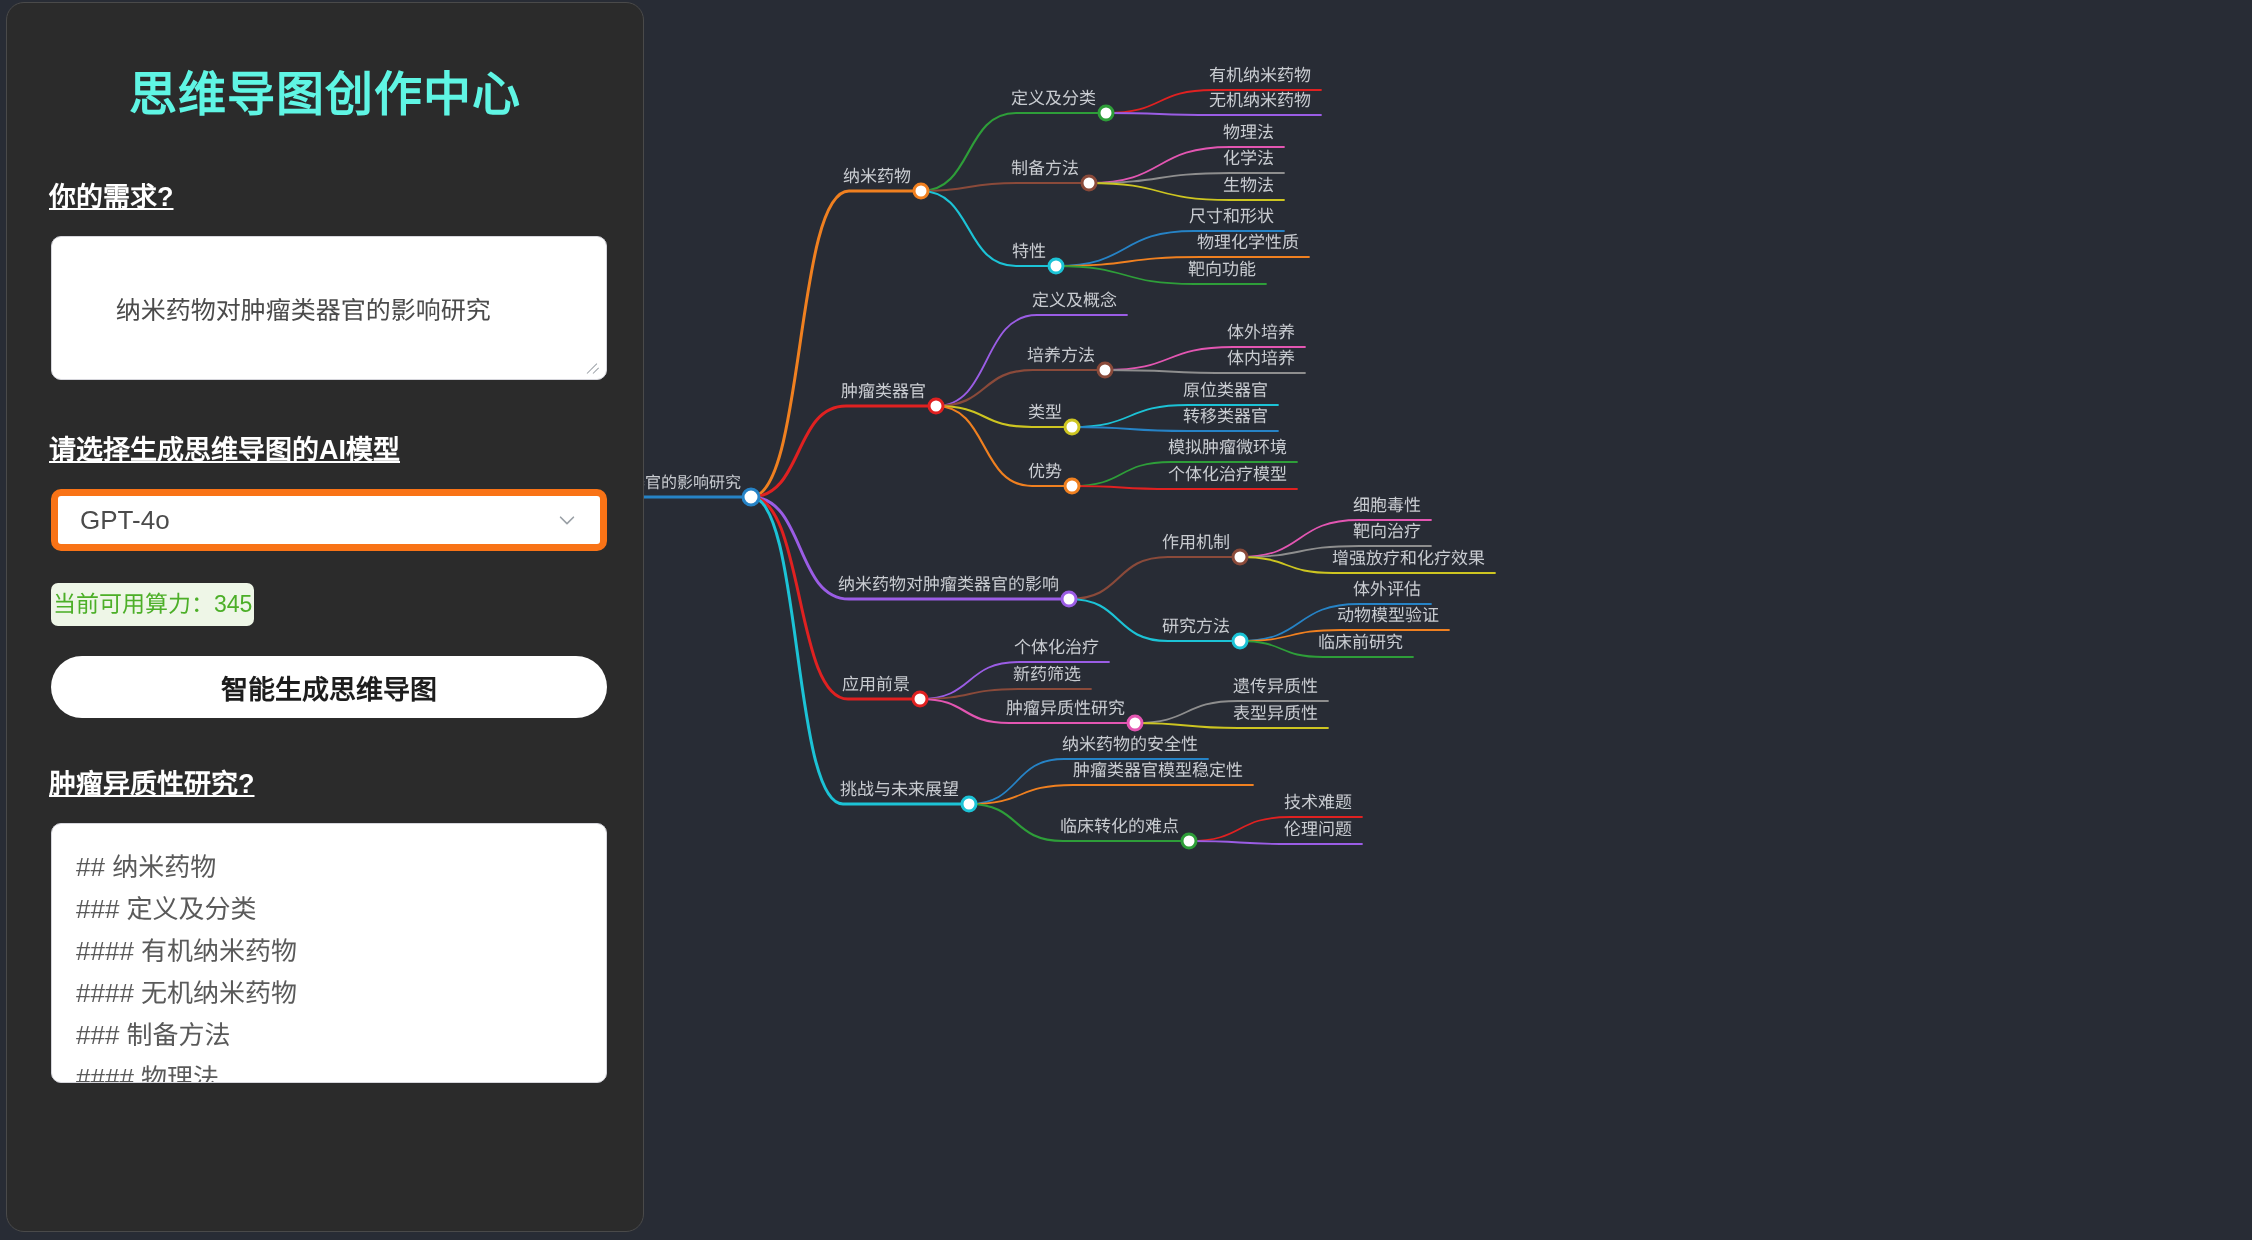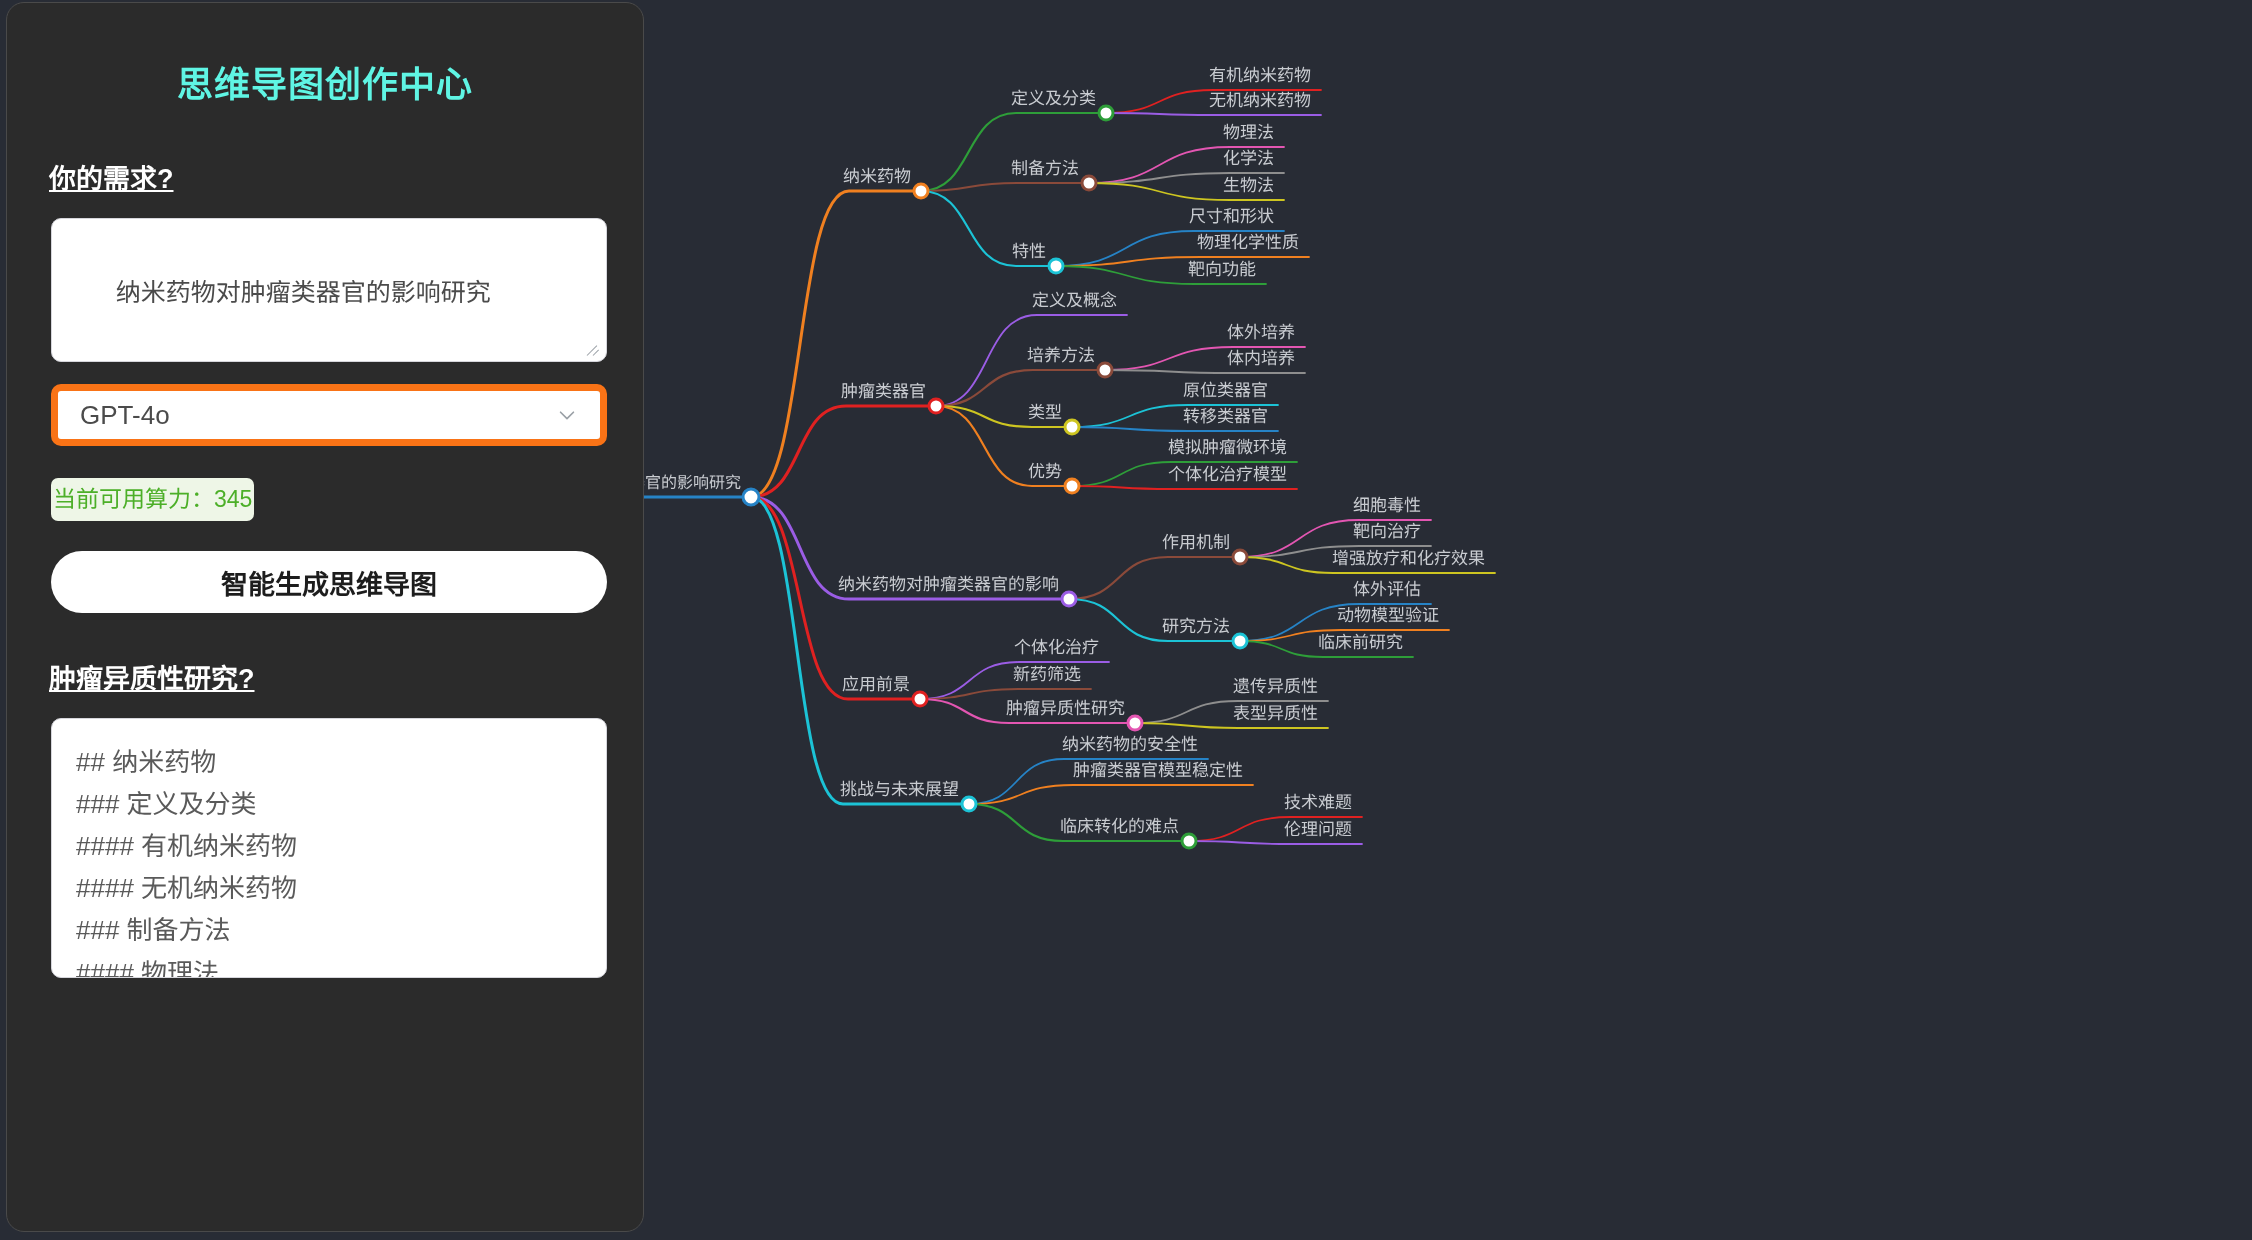--- a/index.html
+++ b/index.html
@@ -31,21 +31,21 @@
     border-radius: 18px;
     box-sizing: border-box;
     overflow: hidden;
   }
 
   .panel-title {
     margin: 0;
     padding: 52px 0 0 0;
     text-align: center;
     color: #5ff5e4;
-    font-size: 36px;
+    font-size: 48px;
     font-weight: bold;
     letter-spacing: 1px;
   }
 
   .field-label {
     color: #ffffff;
     font-size: 27px;
     font-weight: bold;
     margin: 0;
     padding: 0 0 0 42px;
@@ -189,20 +189,21 @@
 
     <h1 class="panel-title">思维导图创作中心</h1>
 
     <p class="field-label label-need">你的需求?</p>
 
     <div class="textarea-box">
       <span>纳米药物对肿瘤类器官的影响研究</span>
       <span class="resize-grip"></span>
     </div>
 
+    <p class="field-label label-model">请选择生成思维导图的AI模型</p>
 
     <div class="select-box">
       <span>GPT-4o</span>
       <svg class="chevron" viewBox="0 0 24 24">
         <path d="M5 9 L12 16 L19 9" fill="none" stroke="#9aa0a6" stroke-width="1.8" stroke-linecap="round" stroke-linejoin="round"></path>
       </svg>
     </div>
 
     <div class="badge">当前可用算力：345</div>
 

